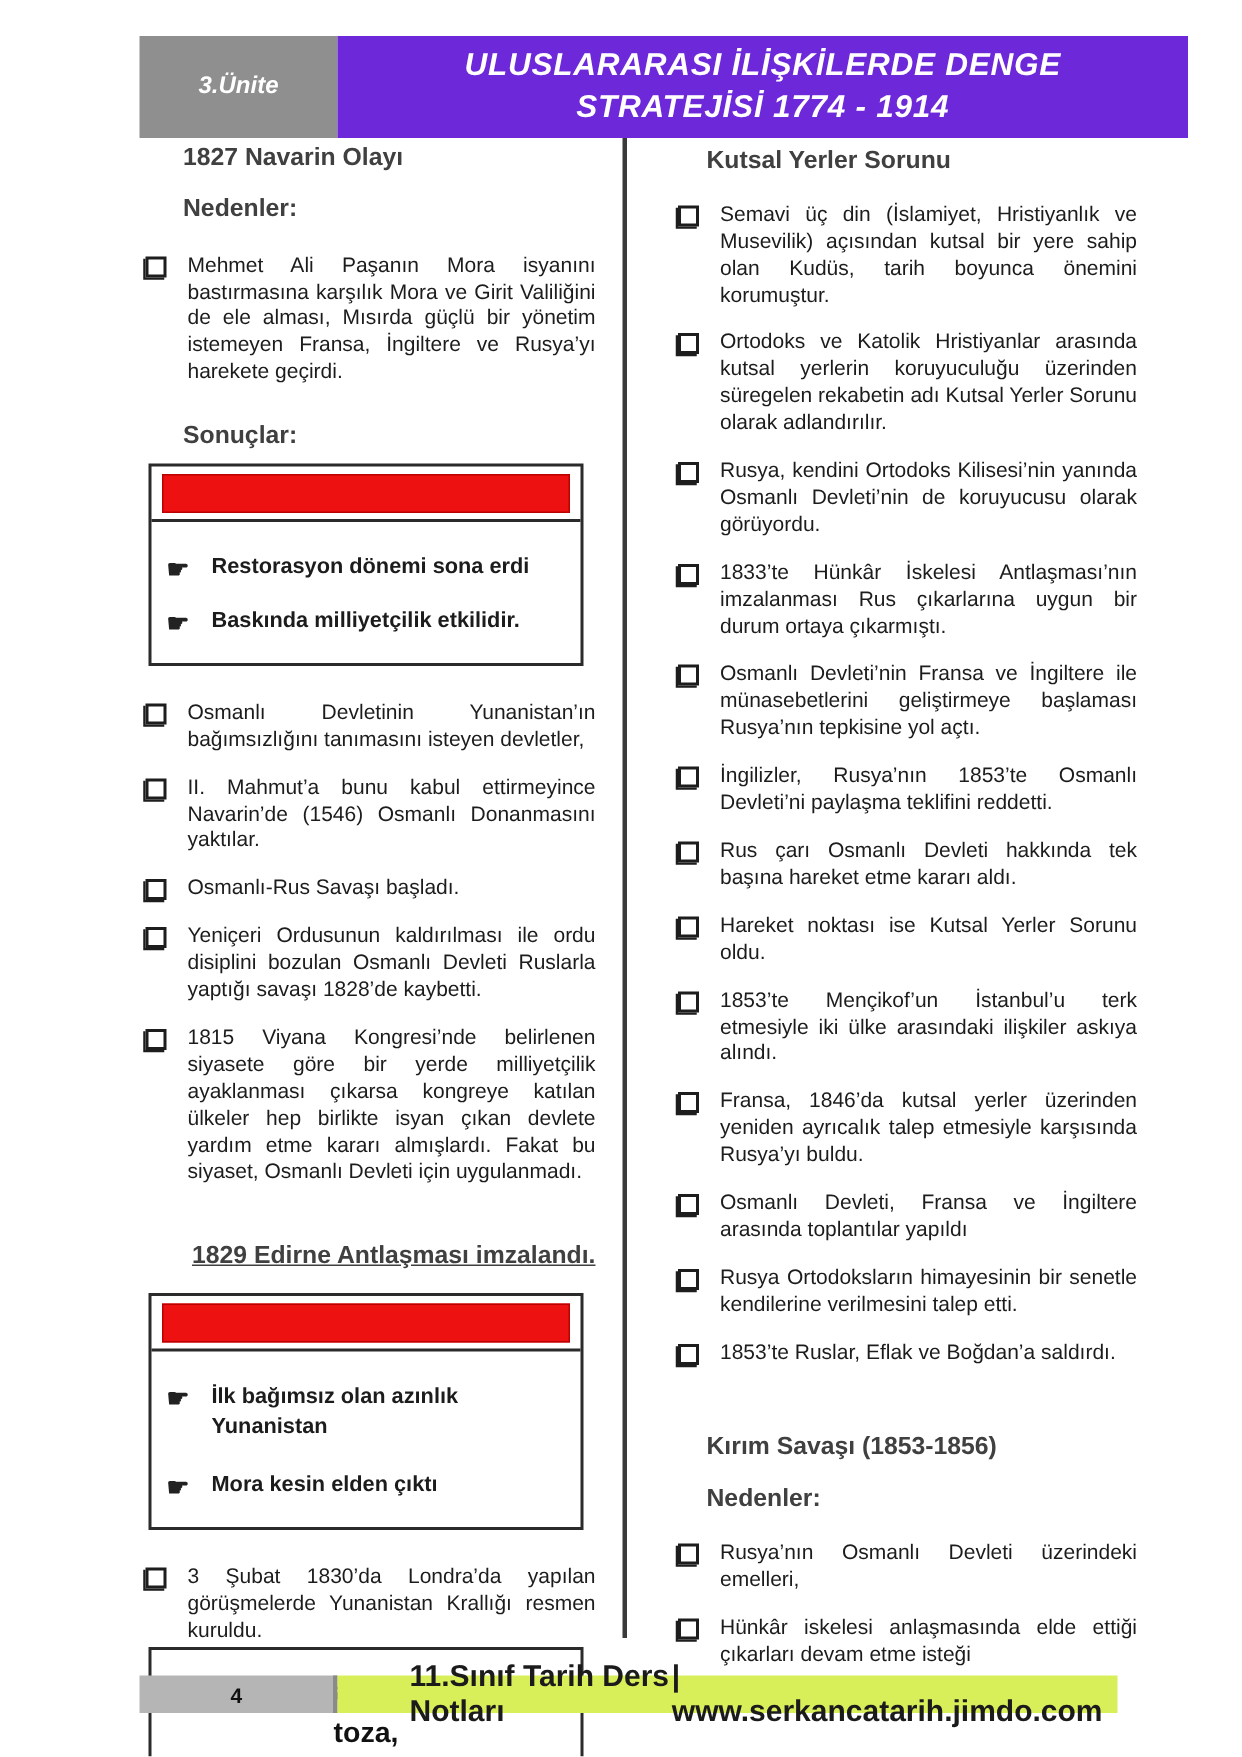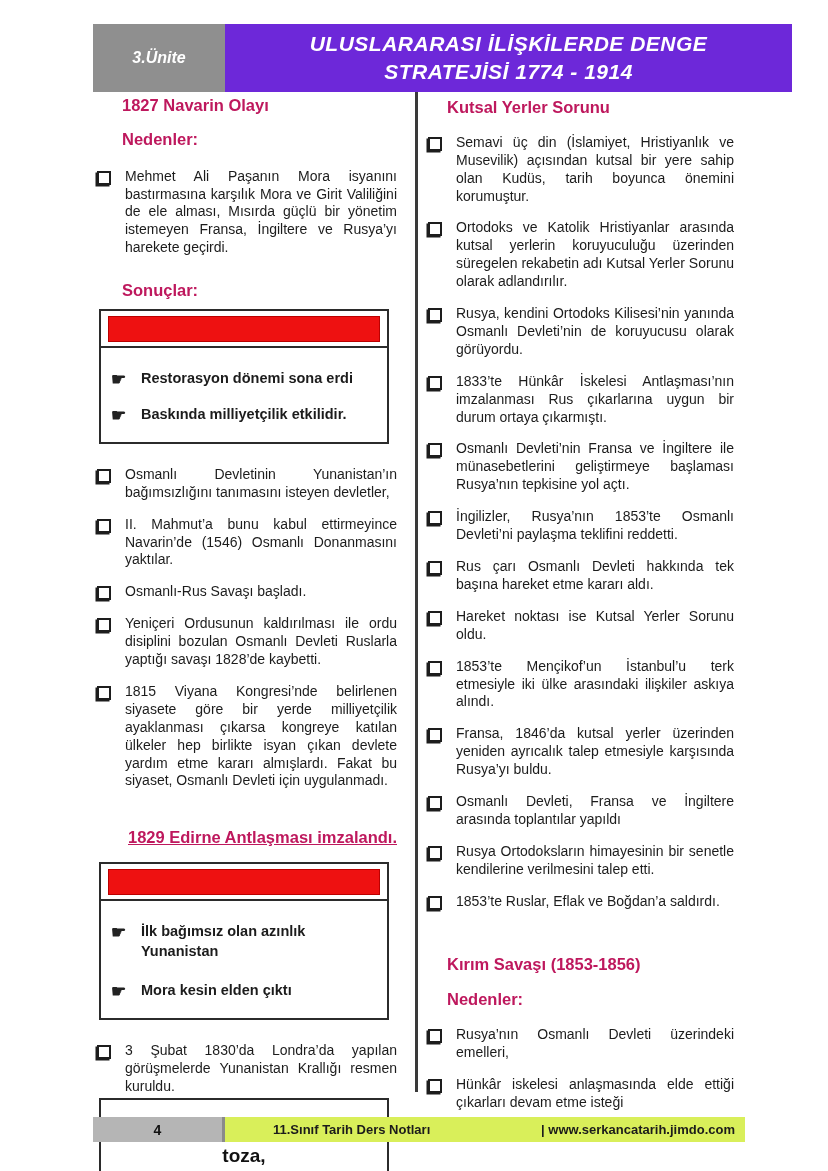--- a/index.html
+++ b/index.html
@@ -16,24 +16,24 @@
   }
   .banner {
     flex:1; background:#6d28d9; color:#ffffff; display:flex; flex-direction:column;
     align-items:center; justify-content:center; font-weight:bold; font-size:21px;
     line-height:1.35; letter-spacing:0.5px; text-align:center;
   }
 
   
   .divider { position:absolute; left:415px; top:92px; width:3px; height:1000px; background:#3a3a3a; }
   .col-left  { position:absolute; left:95px;  top:90px; width:302px; }
-  .col-right { position:absolute; left:426px; top:90px; width:308px; }
+  .col-right { position:absolute; left:450px; top:90px; width:308px; }
 
   .h-blue {
-    color:#be185d; font-weight:bold; font-size:16.5px; line-height:1.2;
+    color:#404040; font-weight:bold; font-size:16.5px; line-height:1.2;
   }
   .indent-l { padding-left:27px; }
   .indent-r { padding-left:21px; }
 
   .bullet { display:flex; margin-bottom:14px; }
   .bullet-glyph {
     flex:none; width:10px; height:10px; border:2px solid #1d1d1d;
     margin:3px 14px 0 2px; box-shadow:-1.5px 1.5px 0 0 #1d1d1d; background:#ffffff;
   }
   .bullet-text { flex:1; font-size:14px; line-height:1.28; text-align:justify; color:#1c1c1c; }
@@ -55,21 +55,21 @@
 
   
   .footer { position:absolute; left:93px; top:1117px; width:652px; height:25px; display:flex; }
   .footer-page {
     width:129px; background:#b5b5b5; border-right:3px solid #8a8a8a;
     display:flex; align-items:center; justify-content:center;
     font-weight:bold; font-size:14px; color:#111111;
   }
   .footer-bar {
     flex:1; background:#d9ef5a; display:flex; align-items:center;
-    font-weight:bold; font-size:13px; color:#1b1b1b;
+    font-weight:bold; font-size:20px; color:#1b1b1b;
   }
   .footer-title { margin-left:48px; }
   .footer-site { margin-left:auto; margin-right:10px; }
 
   
   .mt-s { margin-top:14px; }
   .center { text-align:right;text-decoration:underline; }
 </style>
 </head>
 <body>

